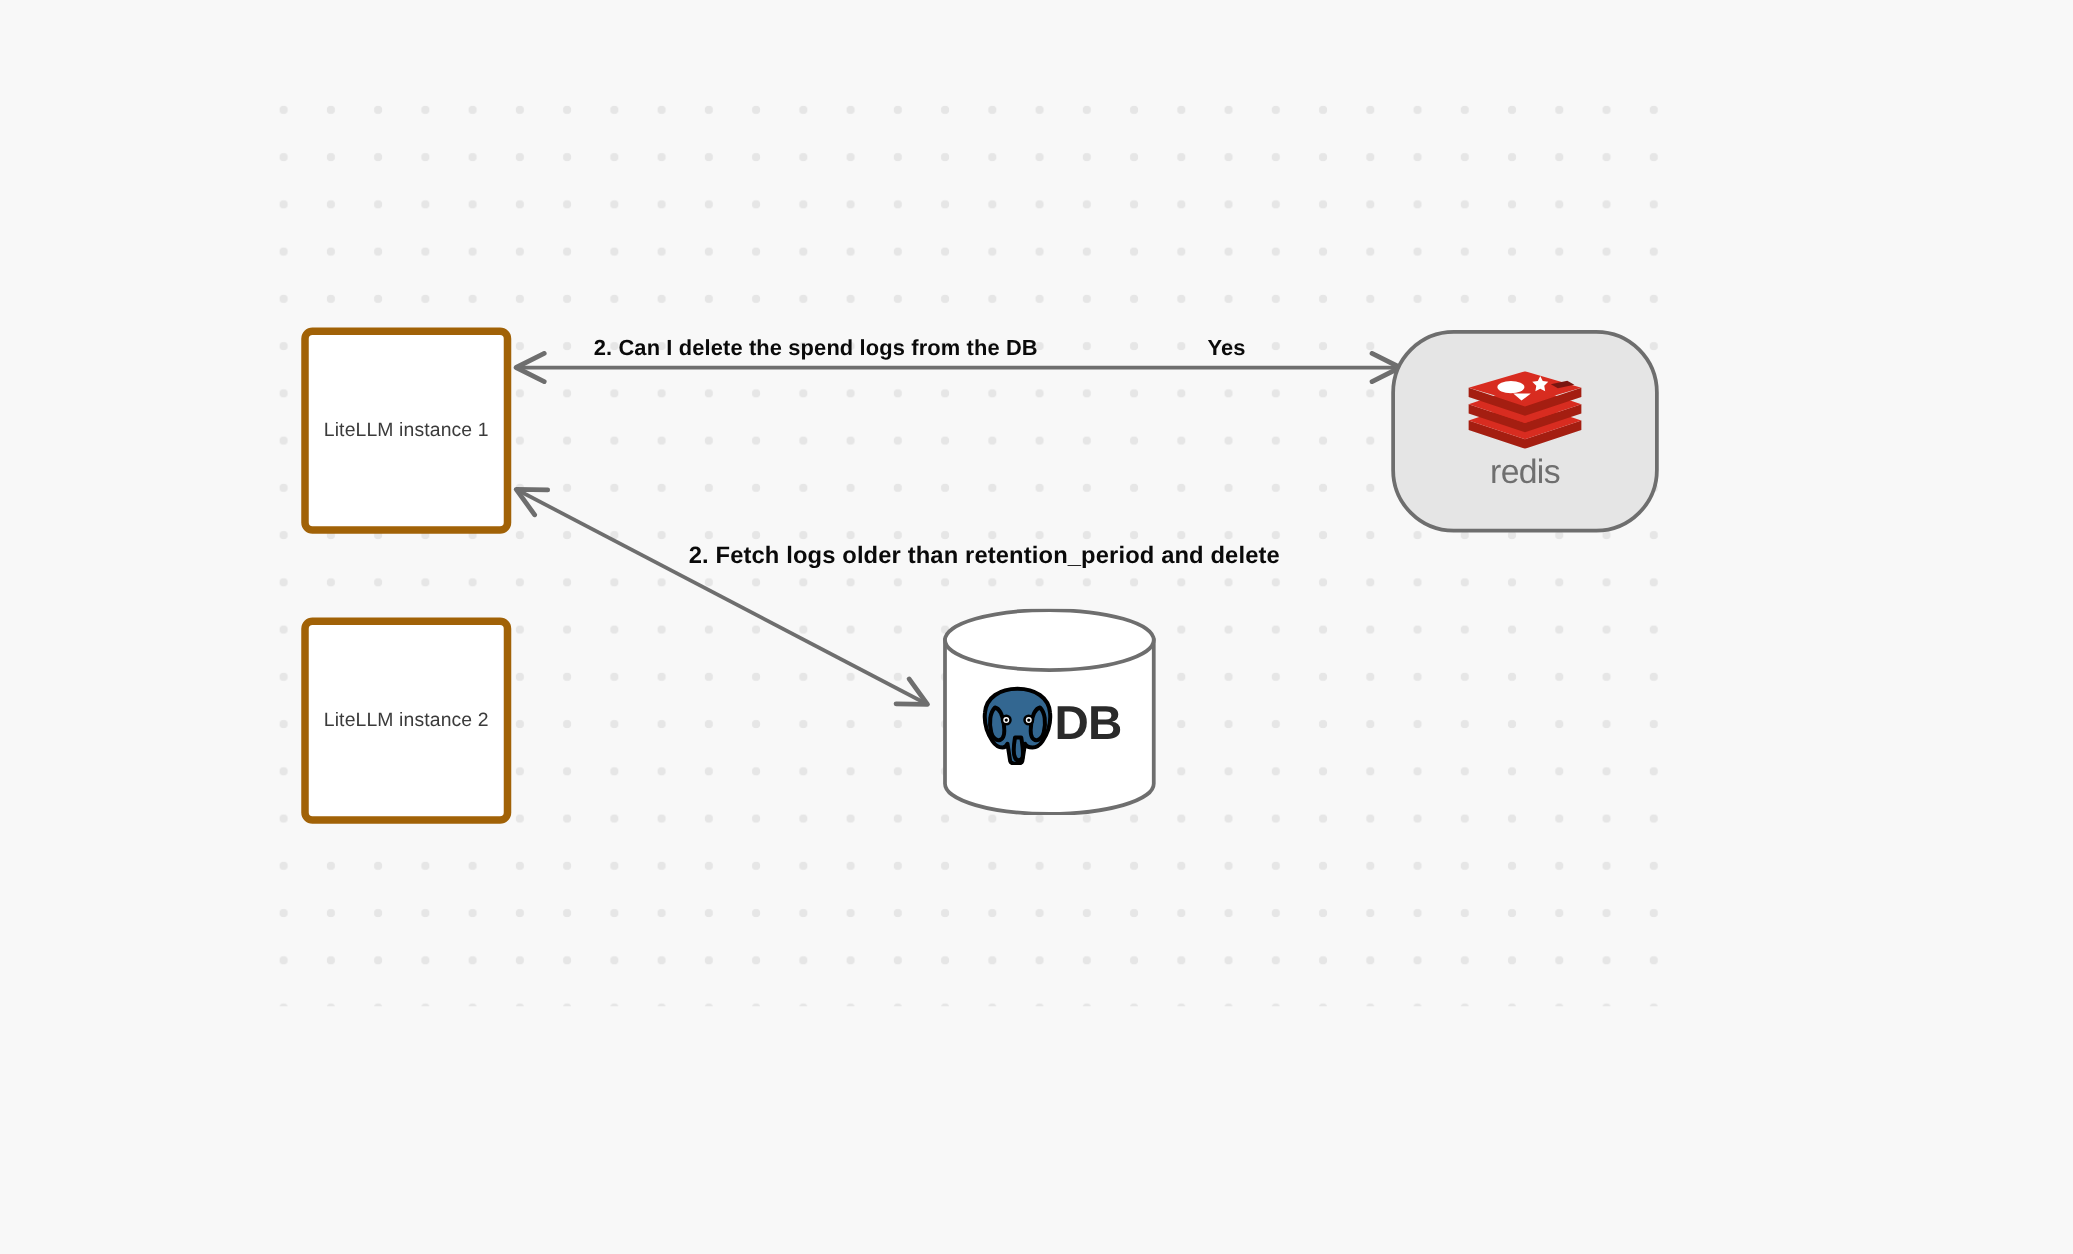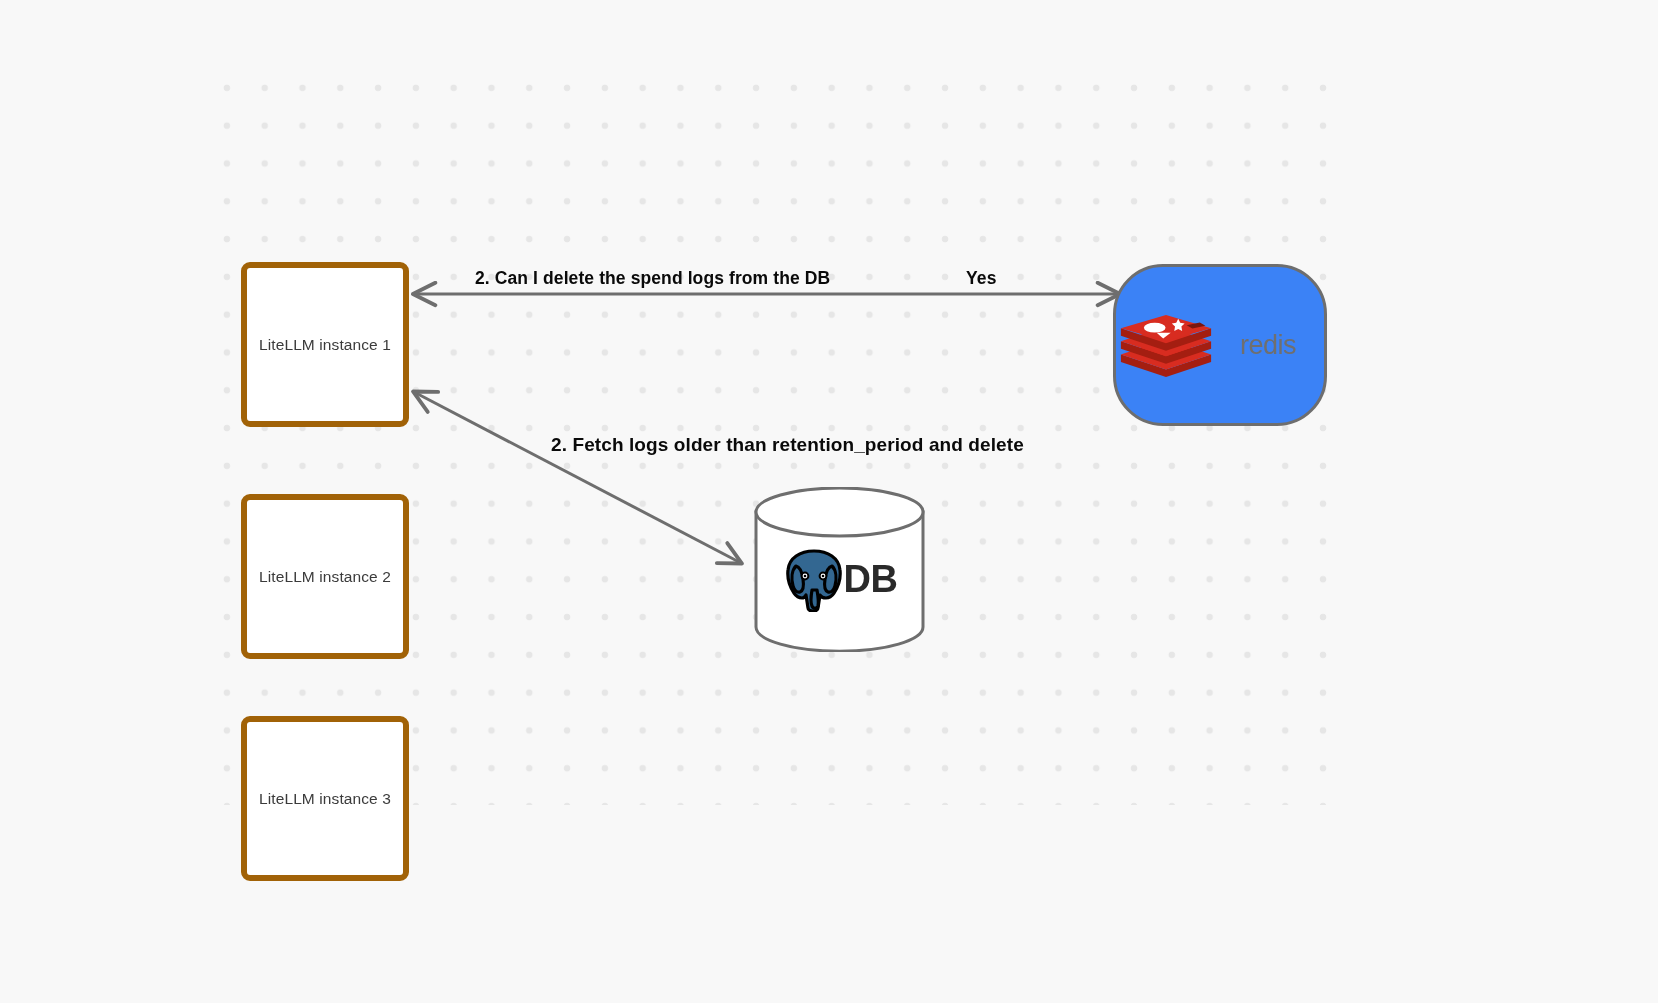--- a/index.html
+++ b/index.html
@@ -68,26 +68,26 @@
   #instance-2 { left: 241px; top: 494px; }
   #instance-3 { left: 241px; top: 716px; }
 
   
   #redis-node {
     position: absolute;
     left: 1113px;
     top: 264px;
     width: 214px;
     height: 162px;
-    background: #3b82f6;
+    background: #e5e5e5;
     border: 3px solid #6e6e6e;
     border-radius: 50px;
     box-sizing: border-box;
     display: flex;
-    flex-direction: row;
+    flex-direction: column;
     align-items: center;
     justify-content: center;
   }
   #redis-logo-mark {
     width: 96px;
     height: 62px;
     margin-top: 2px;
   }
   #redis-wordmark {
     width: 108px;
@@ -181,23 +181,20 @@
   </svg>
 
   <div class="instance-box" id="instance-1">
     <span class="instance-label">LiteLLM instance 1</span>
   </div>
 
   <div class="instance-box" id="instance-2">
     <span class="instance-label">LiteLLM instance 2</span>
   </div>
 
-  <div class="instance-box" id="instance-3">
-    <span class="instance-label">LiteLLM instance 3</span>
-  </div>
 
   <div id="redis-node">
     <svg id="redis-logo-mark" viewBox="0 0 100 66" xmlns="http://www.w3.org/2000/svg">
 
       <path d="M50 66 L2 50 L2 42 L50 58 L98 42 L98 50 Z" fill="#a41e11"></path>
       <path d="M2 42 L50 26 L98 42 L50 58 Z" fill="#d82c20"></path>
 
       <path d="M50 52 L2 36 L2 28 L50 44 L98 28 L98 36 Z" fill="#a41e11"></path>
       <path d="M2 28 L50 12 L98 28 L50 44 Z" fill="#d82c20"></path>
 

